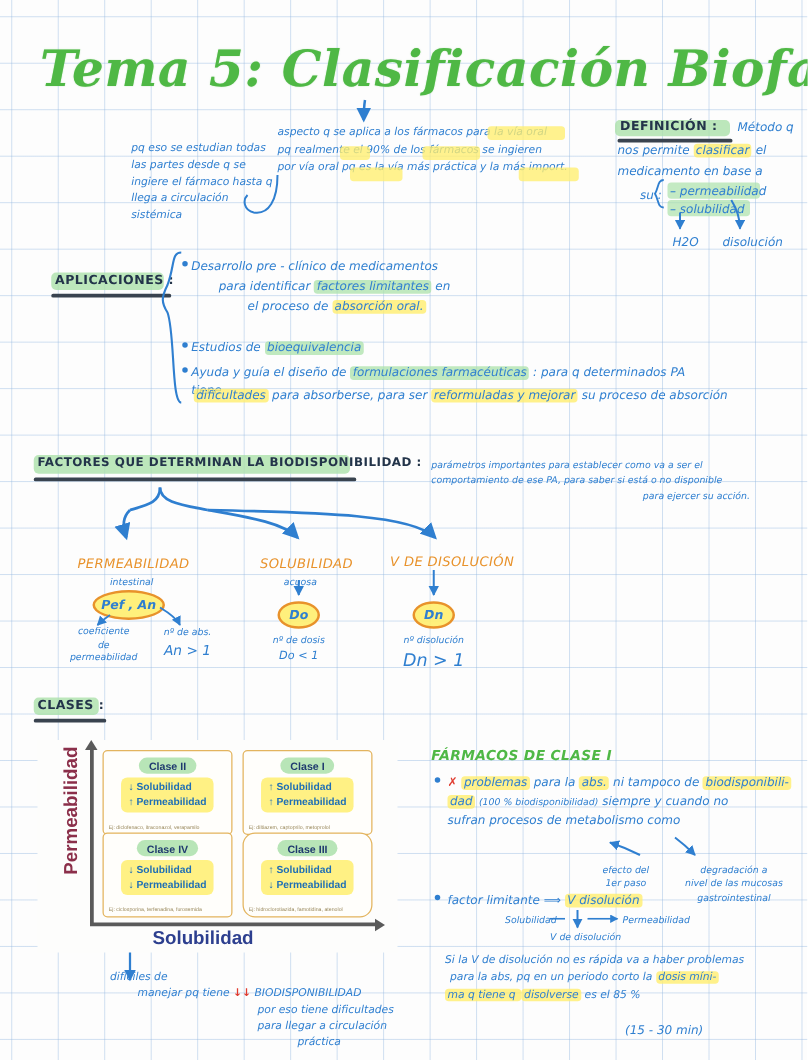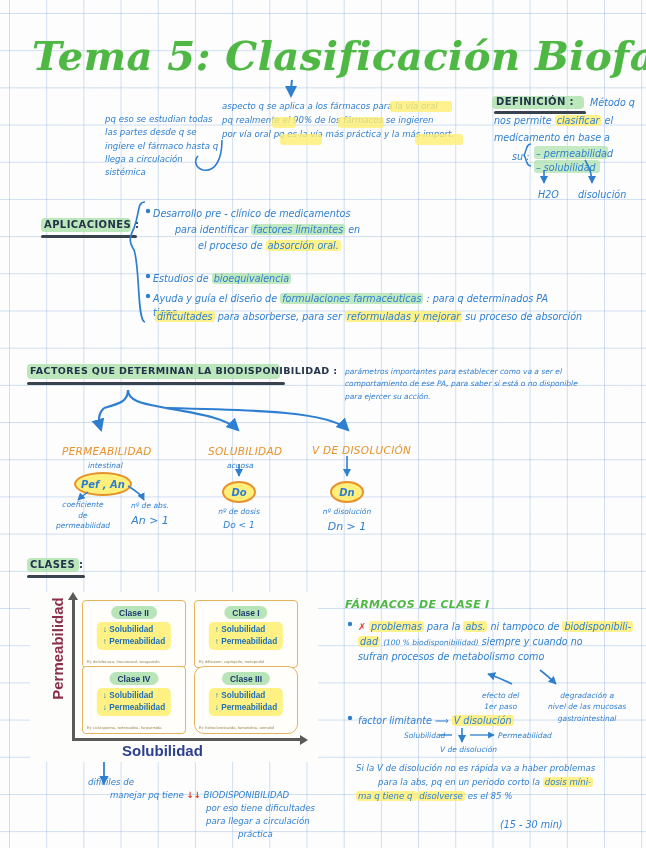--- a/index.html
+++ b/index.html
@@ -210,21 +210,21 @@
     <span class="hl-y">dificultades</span><span> para absorberse, para ser </span><span class="hl-y">reformuladas y mejorar</span><span> su proceso de absorción</span>
   </div>
 
   <div style="position:absolute;left:27px;top:364px;width:253px;height:15px;background:rgba(171,225,170,.8);border-radius:4px;"></div>
   <div class="tag" style="position:absolute;left:30px;top:365px;font-size:9.5px;">FACTORES QUE DETERMINAN LA BIODISPONIBILIDAD :</div>
   <div class="tag-underline" style="left:27px;top:382px;width:258px;"></div>
 
   <div class="ink hw tiny" style="left:345px;top:366px;width:255px;line-height:1.65;">
     <div>parámetros importantes para establecer como va a ser el</div>
     <div>comportamiento de ese PA, para saber si está o no disponible</div>
-    <div style="text-align:left;">para ejercer su acción.</div>
+    <div style="text-align:right;">para ejercer su acción.</div>
   </div>
 
   <div class="hw orange" style="position:absolute;left:62px;top:444px;font-size:10.5px;letter-spacing:.3px;">PERMEABILIDAD</div>
   <div class="ink hw tiny" style="left:88px;top:461px;">intestinal</div>
   <div class="oval" style="left:74px;top:472px;width:58px;height:24px;">Pef , An</div>
   <div class="ink hw tiny" style="left:52px;top:500px;width:62px;text-align:center;line-height:1.4;">
     <div>coeficiente</div>
     <div>de permeabilidad</div>
   </div>
   <div class="ink hw tiny" style="left:122px;top:500px;width:56px;text-align:center;line-height:1.6;">
@@ -237,21 +237,21 @@
   <div class="oval" style="left:222px;top:481px;width:34px;height:22px;">Do</div>
   <div class="ink hw tiny" style="left:206px;top:506px;width:66px;text-align:center;line-height:1.6;">
     <div>nº de dosis</div>
     <div style="font-size:9px;">Do &lt; 1</div>
   </div>
 
   <div class="hw orange" style="position:absolute;left:312px;top:443px;font-size:10.5px;letter-spacing:.3px;">V DE DISOLUCIÓN</div>
   <div class="oval" style="left:330px;top:481px;width:34px;height:22px;">Dn</div>
   <div class="ink hw tiny" style="left:312px;top:506px;width:70px;text-align:center;line-height:1.6;">
     <div>nº disolución</div>
-    <div style="font-size:11px;">Dn &gt; 1</div>
+    <div style="font-size:14px;">Dn &gt; 1</div>
   </div>
 
   <div style="position:absolute;left:27px;top:558px;width:52px;height:14px;background:rgba(171,225,170,.8);border-radius:4px;"></div>
   <div class="tag" style="position:absolute;left:30px;top:559px;">CLASES :</div>
   <div class="tag-underline" style="left:27px;top:575px;width:58px;"></div>
 
   <div id="bcs">
     <div class="yaxis-label">Permeabilidad</div>
     <div class="xaxis-label">Solubilidad</div>
     <div class="axis-v"></div>
@@ -334,21 +334,21 @@
   <div class="ink hw small" style="left:358px;top:714px;">
     <span>factor limitante ⟹ </span><span class="hl-y">V disolución</span>
   </div>
 
   <div class="ink hw tiny" style="left:404px;top:731px;">Solubilidad</div>
   <div class="ink hw tiny" style="left:498px;top:731px;">Permeabilidad</div>
   <div class="ink hw tiny" style="left:440px;top:745px;">V de disolución</div>
 
   <div class="ink hw xsmall" style="left:356px;top:762px;width:270px;line-height:1.6;">
     <div>Si la V de disolución no es rápida va a haber problemas</div>
-    <div style="margin-left:22px;"><span>para la abs, pq en un periodo corto la </span><span class="hl-y">dosis míni-</span></div>
+    <div style="margin-left:4px;"><span>para la abs, pq en un periodo corto la </span><span class="hl-y">dosis míni-</span></div>
     <div><span class="hl-y">ma q tiene q </span><span class="hl-y">disolverse</span><span> es el 85 %</span></div>
   </div>
   <div class="ink hw small" style="left:500px;top:818px;">(15 - 30 min)</div>
 
   <svg class="deco">
     <defs>
       <marker id="ah" markerWidth="7" markerHeight="7" refX="5" refY="3" orient="auto">
         <path d="M0,0 L6,3 L0,6 z" fill="#2f7fd0"></path>
       </marker>
       <marker id="ah2" markerWidth="6" markerHeight="6" refX="4.5" refY="2.6" orient="auto">

